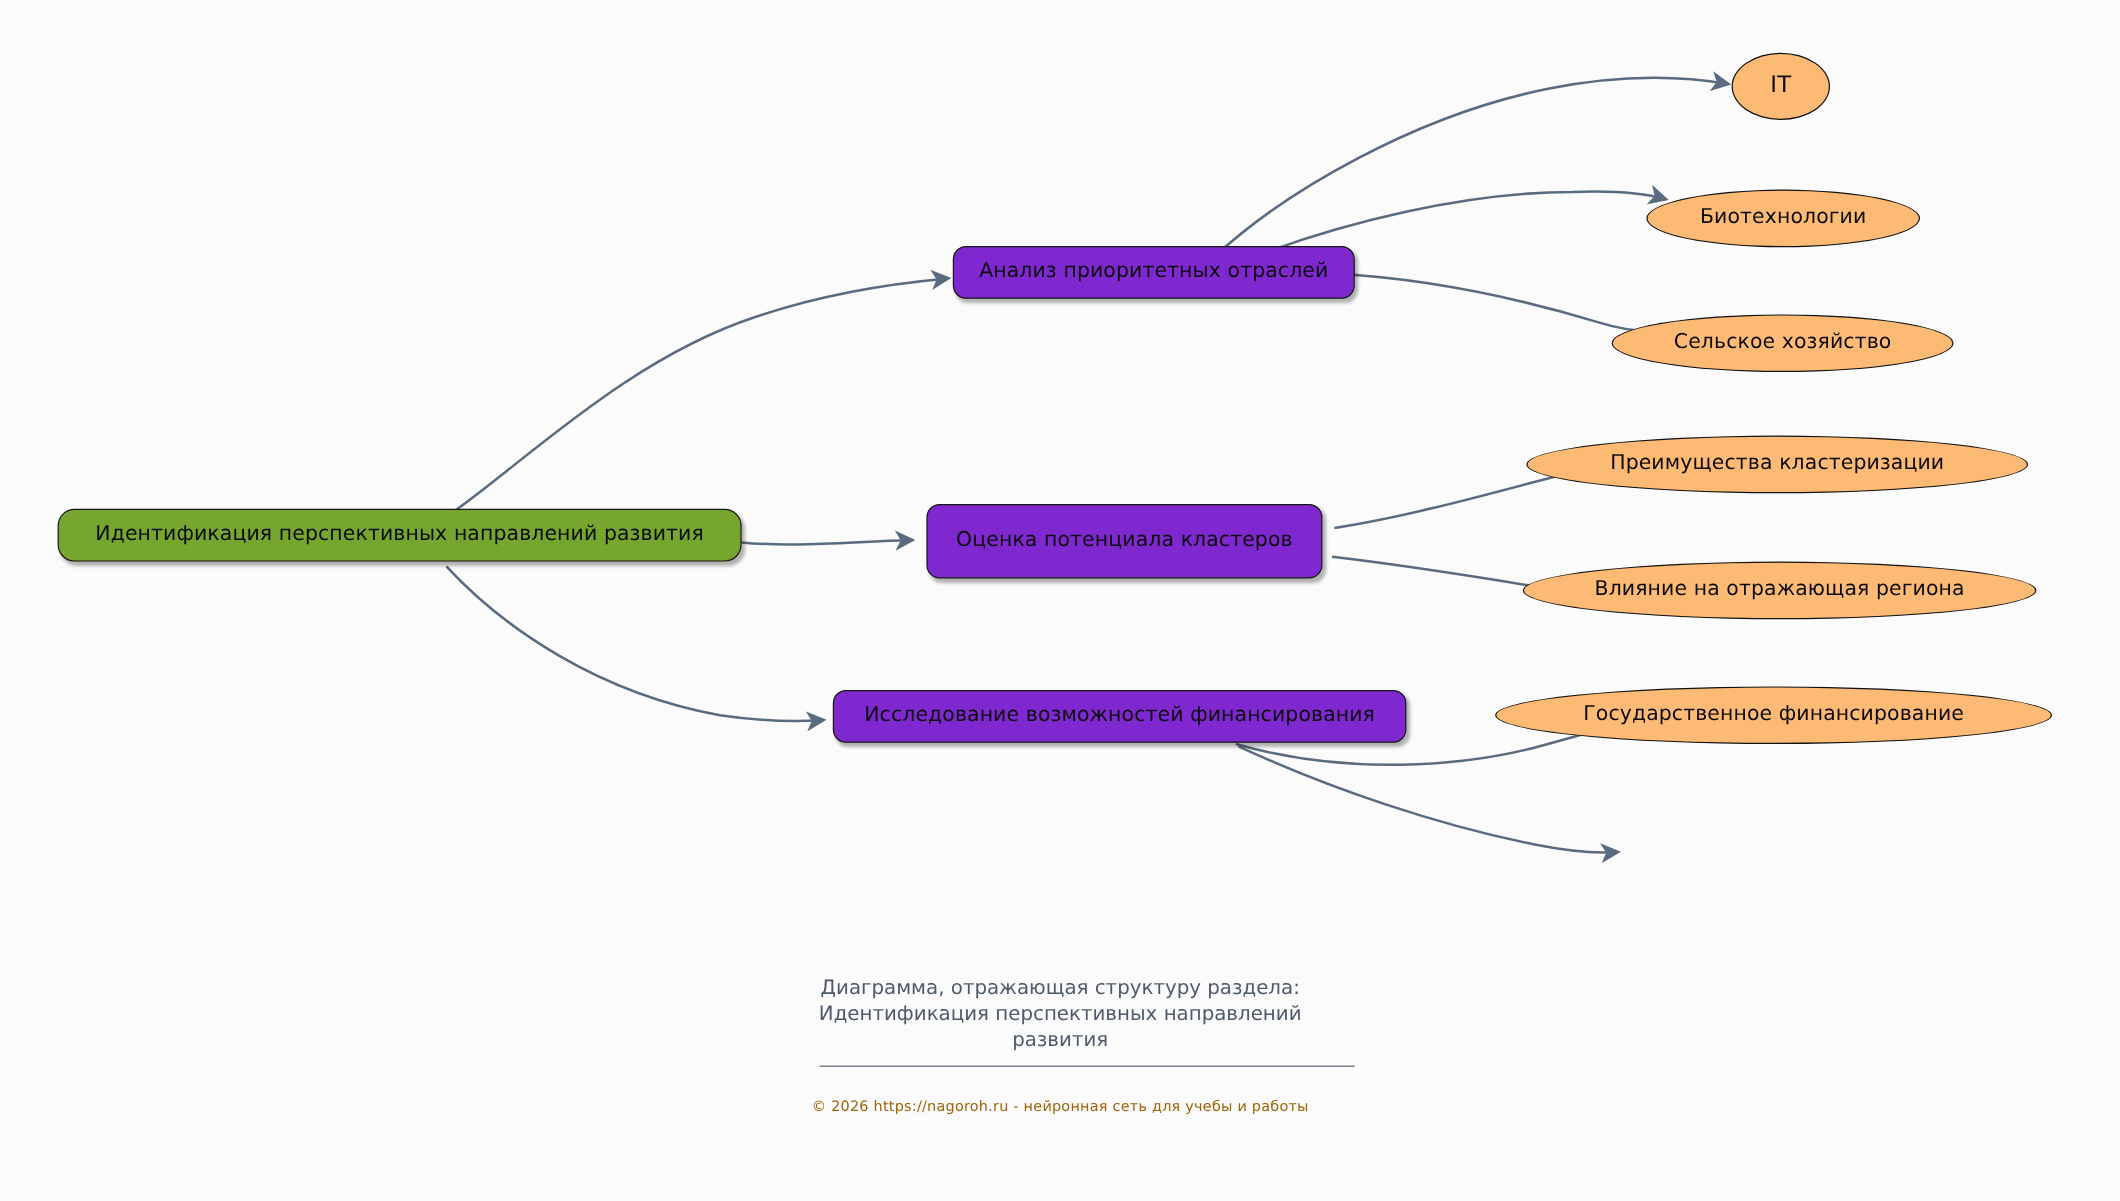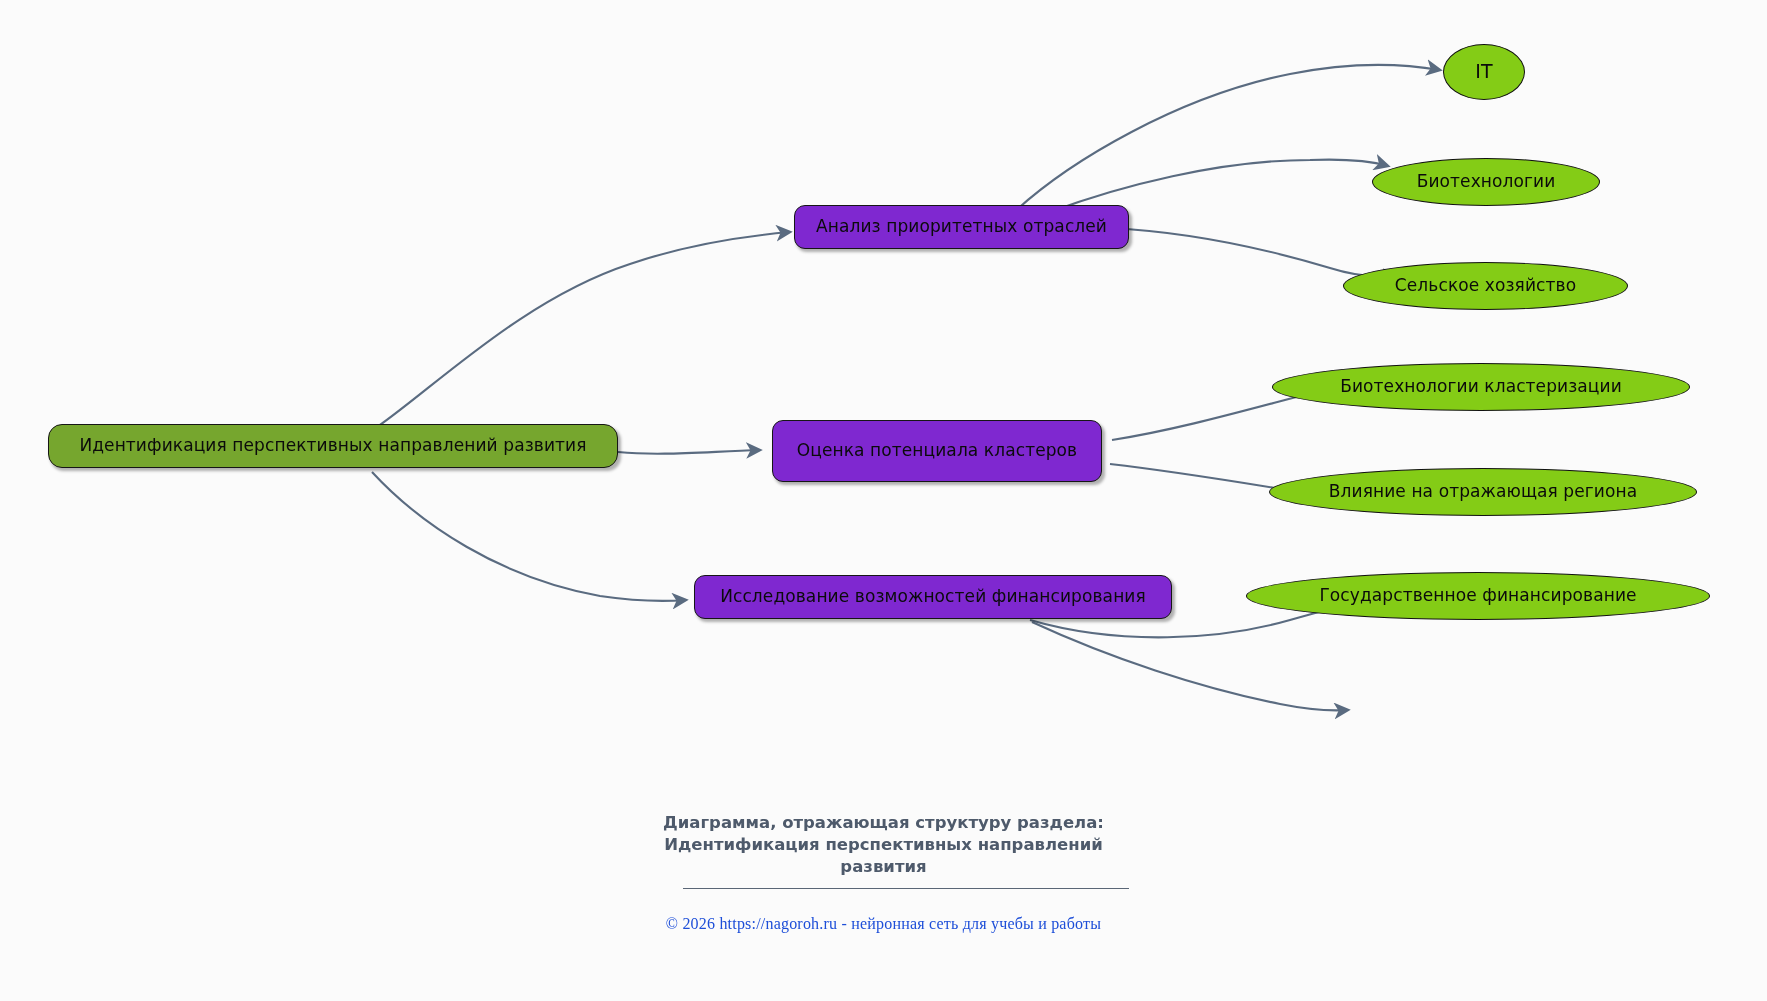--- a/index.html
+++ b/index.html
@@ -48,53 +48,52 @@
     box-shadow: 2.5px 3px 3px rgba(0,0,0,0.30);
   }
   .node-root {
     background: #76a62e;
     border-radius: 14px;
   }
   .node-branch {
     background: #7f28d0;
   }
   .node-leaf {
-    background: #84cc16;
+    background: #fdba74;
     border: 1.7px solid #111111;
     border-radius: 50%;
   }
   #caption-block {
     position: absolute;
     left: 0;
     top: 812px;
     width: 1767px;
     text-align: center;
     color: #4e5a6b;
-    font-weight: bold;
+    font-weight: normal;
     font-size: 16.5px;
     line-height: 1.32;
   }
   #caption-rule {
     position: absolute;
     left: 683px;
     top: 888px;
     width: 446px;
     height: 0;
     border-top: 1.6px solid #5a6676;
   }
   #footer-note {
     position: absolute;
     left: 0;
     top: 915px;
     width: 1767px;
     text-align: center;
-    color: #1d4ed8;
-    font-size: 16px;
+    color: #a16207;
+    font-size: 12px;
     letter-spacing: 0.2px;
-    font-family: Liberation Serif, serif;
   }
 </style>
 </head>
 <body>
 
 <div id="diagram-root">
 
   <svg id="edge-layer" viewBox="0 0 1767 1001" width="1767" height="1001" xmlns="http://www.w3.org/2000/svg">
     <defs>
       <marker id="arrow" viewBox="0 0 12 12" refX="10" refY="6" markerWidth="8" markerHeight="8" orient="auto-start-reverse">
@@ -140,21 +139,21 @@
 
   <div class="node node-leaf" style="left:1372px; top:158px; width:228px; height:48px;">
     <span>Биотехнологии</span>
   </div>
 
   <div class="node node-leaf" style="left:1343px; top:262px; width:285px; height:48px;">
     <span>Сельское хозяйство</span>
   </div>
 
   <div class="node node-leaf" style="left:1272px; top:363px; width:418px; height:48px;">
-    <span>Биотехнологии кластеризации</span>
+    <span>Преимущества кластеризации</span>
   </div>
 
   <div class="node node-leaf" style="left:1269px; top:468px; width:428px; height:48px;">
     <span>Влияние на отражающая региона</span>
   </div>
 
   <div class="node node-leaf" style="left:1246px; top:572px; width:464px; height:48px;">
     <span>Государственное финансирование</span>
   </div>
 

